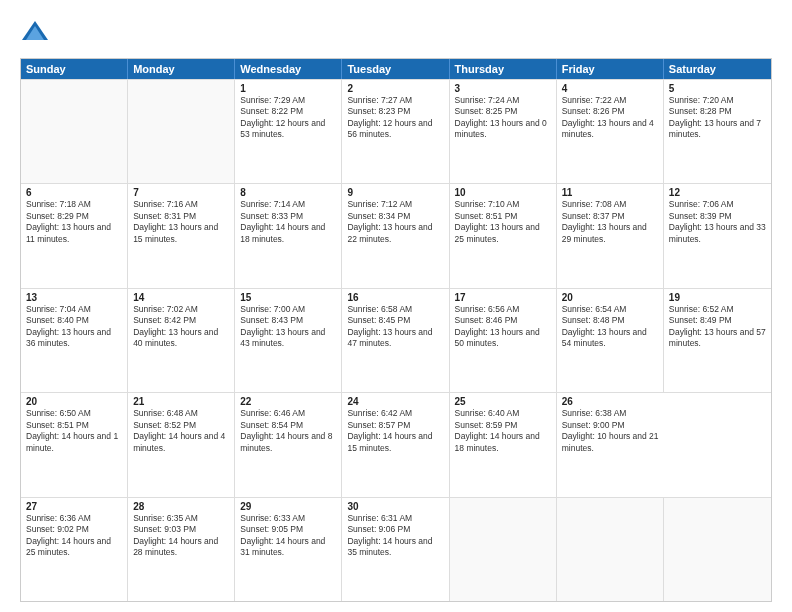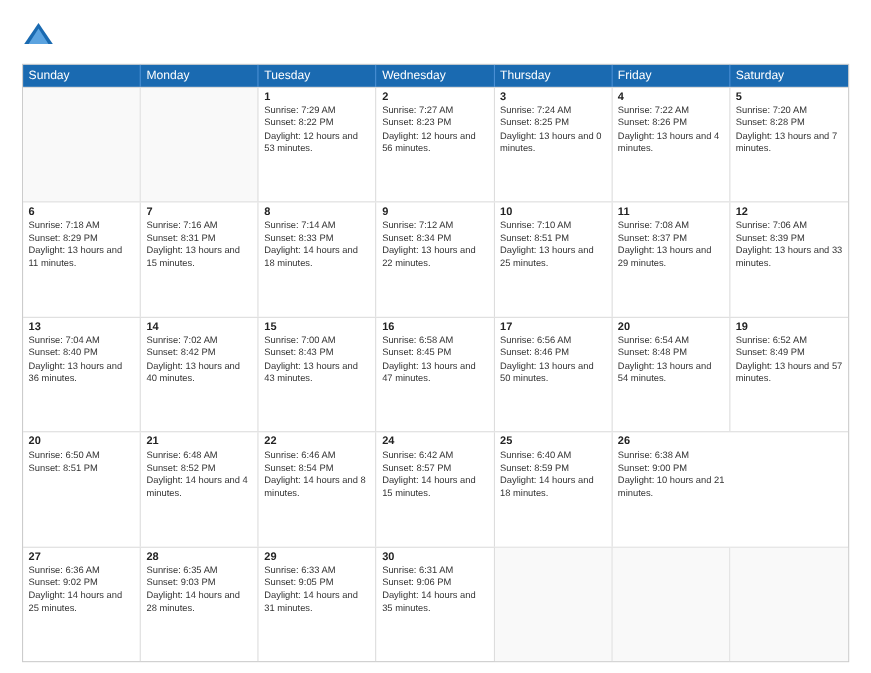--- a/index.html
+++ b/index.html
@@ -66,21 +66,21 @@
       border: 1px solid #ccc;
     }
     .cal-header {
       display: grid;
       grid-template-columns: repeat(7, 1fr);
       background: #1a6ab1;
     }
     .cal-header-cell {
       color: #fff;
       font-size: 11px;
-      font-weight: normal;
+      font-weight: bold;
       padding: 4px 5px;
       text-align: left;
       border-right: 1px solid #4a8fd4;
     }
     .cal-header-cell:last-child { border-right: none; }
     .cal-body {
       flex: 1;
       display: flex;
       flex-direction: column;
     }
@@ -130,22 +130,22 @@
     <div class="title-block">
       <div class="title-month"></div>
       <div class="title-location"></div>
     </div>
   </div>
 
   <div class="calendar">
     <div class="cal-header">
     <div class="cal-header-cell">Sunday</div>
         <div class="cal-header-cell">Monday</div>
+        <div class="cal-header-cell">Wednesday</div>
         <div class="cal-header-cell">Tuesday</div>
-        <div class="cal-header-cell">Wednesday</div>
         <div class="cal-header-cell">Thursday</div>
         <div class="cal-header-cell">Friday</div>
         <div class="cal-header-cell">Saturday</div>
       </div>
     <div class="cal-body">
     <div class="cal-row">
           <div class="cal-cell empty"></div>
           <div class="cal-cell empty"></div>
           <div class="cal-cell">
             <span class="day-num">1</span>
@@ -264,20 +264,21 @@
             <span class="cell-line">Sunrise: 6:52 AM</span>
             <span class="cell-line">Sunset: 8:49 PM</span>
             <span class="cell-line">Daylight: 13 hours and 57 minutes.</span>
           </div>
         </div>
         <div class="cal-row">
           <div class="cal-cell">
             <span class="day-num">20</span>
             <span class="cell-line">Sunrise: 6:50 AM</span>
             <span class="cell-line">Sunset: 8:51 PM</span>
+            <span class="cell-line">Daylight: 14 hours and 1 minute.</span>
           </div>
           <div class="cal-cell">
             <span class="day-num">21</span>
             <span class="cell-line">Sunrise: 6:48 AM</span>
             <span class="cell-line">Sunset: 8:52 PM</span>
             <span class="cell-line">Daylight: 14 hours and 4 minutes.</span>
           </div>
           <div class="cal-cell">
             <span class="day-num">22</span>
             <span class="cell-line">Sunrise: 6:46 AM</span>

